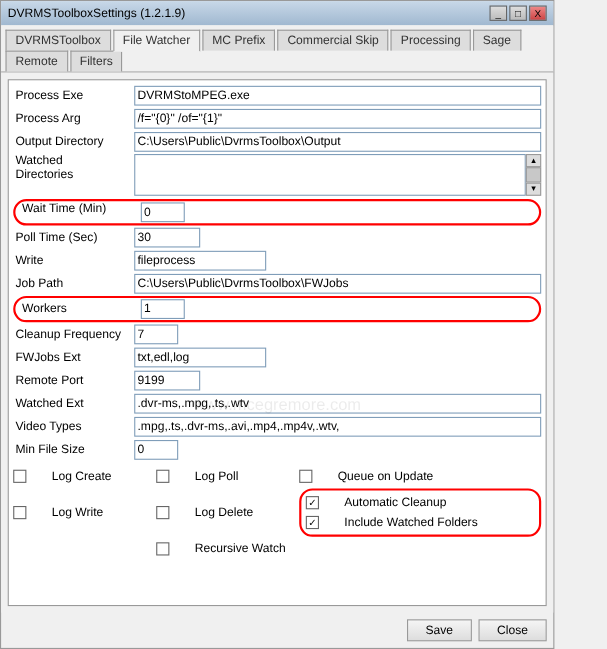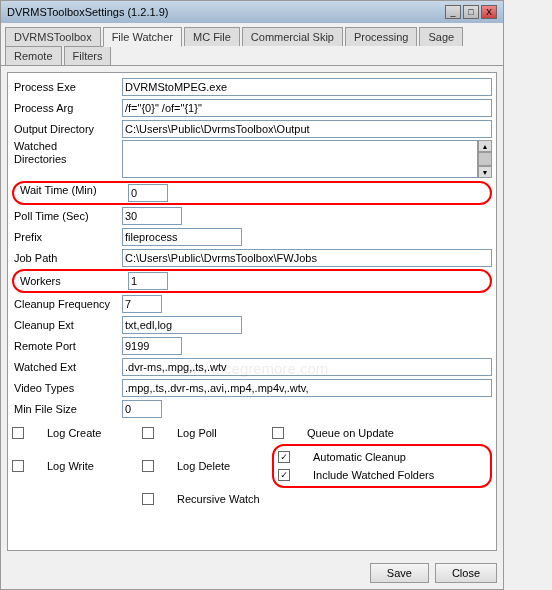--- a/index.html
+++ b/index.html
@@ -49,21 +49,21 @@
     <div class="title-buttons">
       <div class="title-btn">_</div>
       <div class="title-btn">□</div>
       <div class="title-btn close">X</div>
     </div>
   </div>
 
   <div class="tabs">
     <div class="tab">DVRMSToolbox</div>
     <div class="tab active">File Watcher</div>
-    <div class="tab">MC File</div>
+    <div class="tab">MC Prefix</div>
     <div class="tab">Commercial Skip</div>
     <div class="tab">Processing</div>
     <div class="tab">Sage</div>
     <div class="tab">Remote</div>
     <div class="tab">Filters</div>
   </div>
 
   <div class="content">
     <div class="form-area">
 
@@ -111,21 +111,21 @@
       </div>
 
       <div class="field-row">
         <div class="field-label">Poll Time (Sec)</div>
         <div class="field-value">
           <input class="field-input" type="text" style="width: 60px;" value="30">
         </div>
       </div>
 
       <div class="field-row">
-        <div class="field-label">Prefix</div>
+        <div class="field-label">Write</div>
         <div class="field-value">
           <input class="field-input" type="text" style="width: 120px;" value="fileprocess">
         </div>
       </div>
 
       <div class="field-row">
         <div class="field-label">Job Path</div>
         <div class="field-value">
           <input class="field-input" type="text" value="C:\Users\Public\DvrmsToolbox\FWJobs" style="">
         </div>
@@ -141,21 +141,21 @@
       </div>
 
       <div class="field-row">
         <div class="field-label">Cleanup Frequency</div>
         <div class="field-value">
           <input class="field-input" type="text" style="width: 40px;" value="7">
         </div>
       </div>
 
       <div class="field-row">
-        <div class="field-label">Cleanup Ext</div>
+        <div class="field-label">FWJobs Ext</div>
         <div class="field-value">
           <input class="field-input" type="text" style="width: 120px;" value="txt,edl,log">
         </div>
       </div>
 
       <div class="field-row">
         <div class="field-label">Remote Port</div>
         <div class="field-value">
           <input class="field-input" type="text" style="width: 60px;" value="9199">
         </div>

